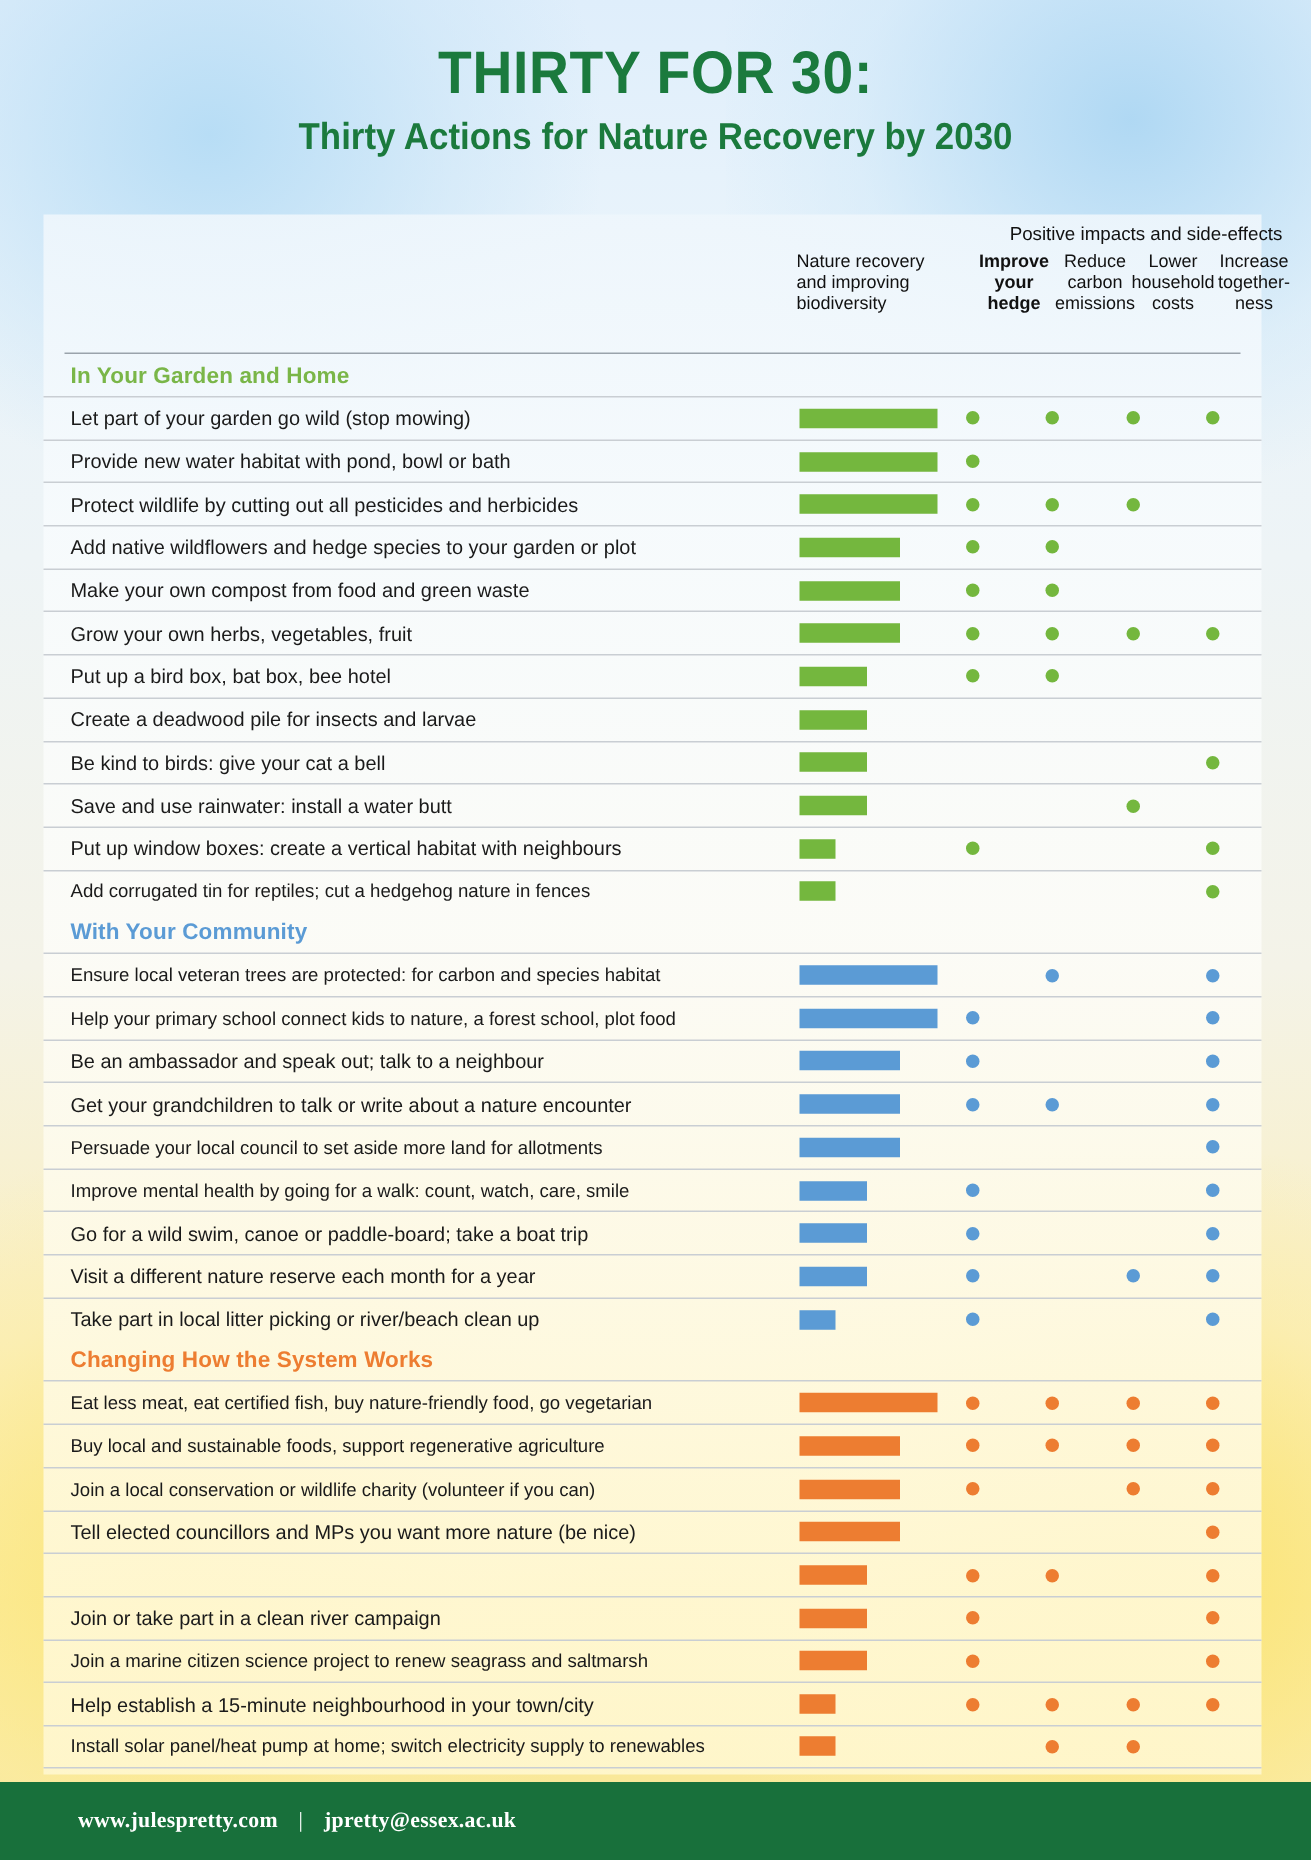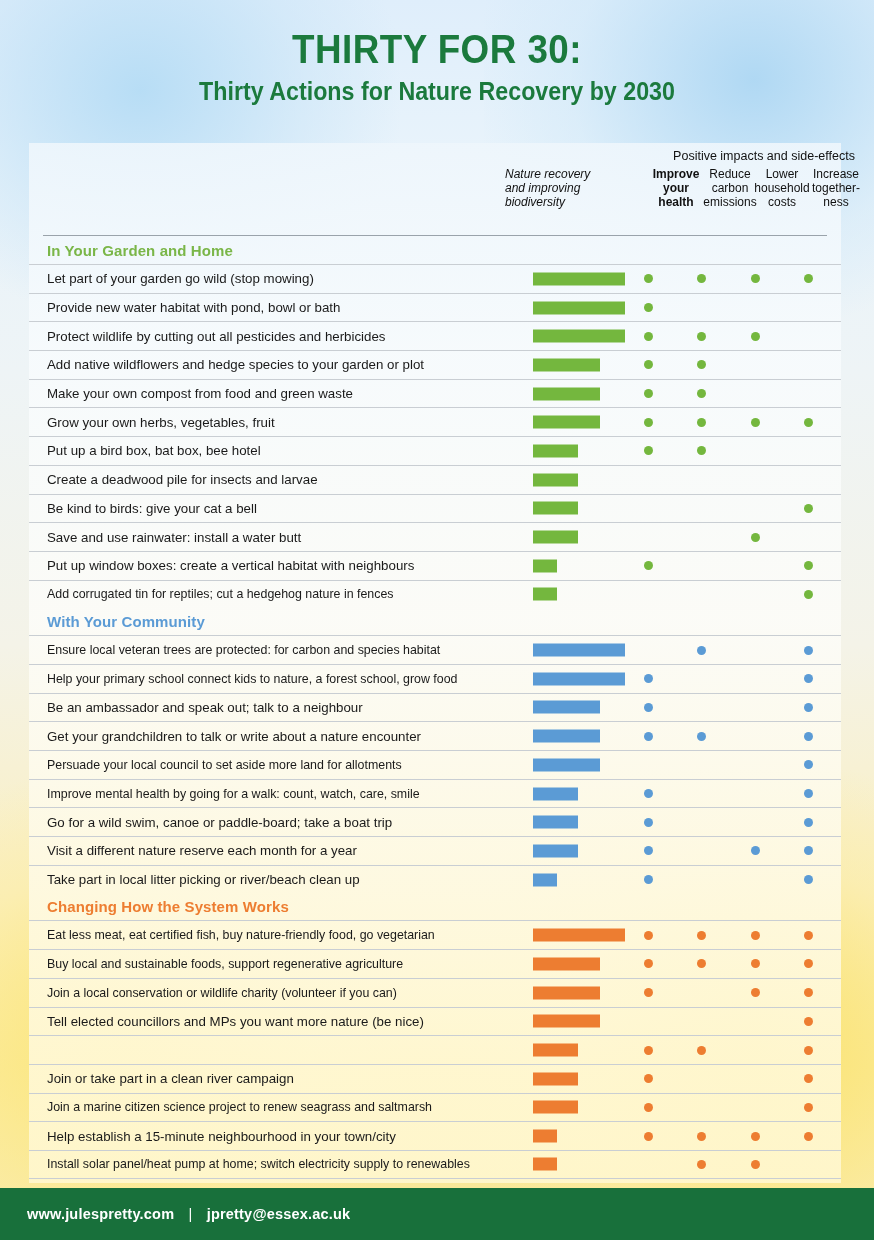--- a/index.html
+++ b/index.html
@@ -90,21 +90,21 @@
   .colheads {
     position: absolute; left: 0; top: 24px; width: 812px; height: 62px;
   }
   .colhead {
     position: absolute;
     font-size: 12px;
     color: #111;
     line-height: 1.18;
     text-align: center;
   }
-  .colhead.ch0 { left: 476px; width: 104px; text-align: left; font-style: italic; }
+  .colhead.ch0 { left: 502px; width: 104px; text-align: left; }
   .colhead.ch1 { left: 619px; width: 56px; font-weight: bold; }
   .colhead.ch2 { left: 672px; width: 58px; }
   .colhead.ch3 { left: 722px; width: 62px; }
   .colhead.ch4 { left: 777px; width: 60px; }
 
   .head-rule {
     position: absolute; left: 14px; top: 92px; width: 784px; height: 1px;
     background: #9aa3ab;
   }
 
@@ -159,25 +159,25 @@
   .dot.c2 { left: 726px; }
   .dot.c3 { left: 779px; }
 
   .footer {
     position: absolute;
     left: 0; bottom: 0; width: 874px; height: 52px;
     background: #18703b;
     display: flex; align-items: center;
   }
   .footer-text {
-    padding-left: 27px;
+    padding-left: 52px;
     color: #ffffff;
     font-size: 14.5px;
     font-weight: bold;
-    font-family: Liberation Sans, sans-serif;
+    font-family: Liberation Serif, serif;
     letter-spacing: 0.2px;
   }
   .footer-sep { padding: 0 10px; font-weight: normal; }
 </style>
 </head>
 <body>
 
 <div class="bg-wash-tl"></div>
 <div class="bg-wash-tr"></div>
 <div class="bg-wash-bl"></div>
@@ -192,21 +192,21 @@
 
   <div class="colhead-group">Positive impacts and side-effects</div>
 
   <div class="colheads">
     <div class="colhead ch0">
       <span>Nature recovery</span><br>
       <span>and improving</span><br>
       <span>biodiversity</span>
     </div>
     <div class="colhead ch1">
-      <span>Improve</span><br><span>your</span><br><span>health</span>
+      <span>Improve</span><br><span>your</span><br><span>hedge</span>
     </div>
     <div class="colhead ch2">
       <span>Reduce</span><br><span>carbon</span><br><span>emissions</span>
     </div>
     <div class="colhead ch3">
       <span>Lower</span><br><span>household</span><br><span>costs</span>
     </div>
     <div class="colhead ch4">
       <span>Increase</span><br><span>together-</span><br><span>ness</span>
     </div>
@@ -288,21 +288,21 @@
         <div class="dot c3" style="background: rgb(116, 183, 62);"></div>
       </div>
       <div class="section-head blue">With Your Community</div>
       <div class="row">
         <div class="row-label sm">Ensure local veteran trees are protected: for carbon and species habitat</div>
         <div class="bar" style="width: 92px; background: rgb(91, 155, 213);"></div>
         <div class="dot c1" style="background: rgb(91, 155, 213);"></div>
         <div class="dot c3" style="background: rgb(91, 155, 213);"></div>
       </div>
       <div class="row">
-        <div class="row-label sm">Help your primary school connect kids to nature, a forest school, grow food</div>
+        <div class="row-label sm">Help your primary school connect kids to nature, a forest school, plot food</div>
         <div class="bar" style="width: 92px; background: rgb(91, 155, 213);"></div>
         <div class="dot c0" style="background: rgb(91, 155, 213);"></div>
         <div class="dot c3" style="background: rgb(91, 155, 213);"></div>
       </div>
       <div class="row">
         <div class="row-label">Be an ambassador and speak out; talk to a neighbour</div>
         <div class="bar" style="width: 67px; background: rgb(91, 155, 213);"></div>
         <div class="dot c0" style="background: rgb(91, 155, 213);"></div>
         <div class="dot c3" style="background: rgb(91, 155, 213);"></div>
       </div>

